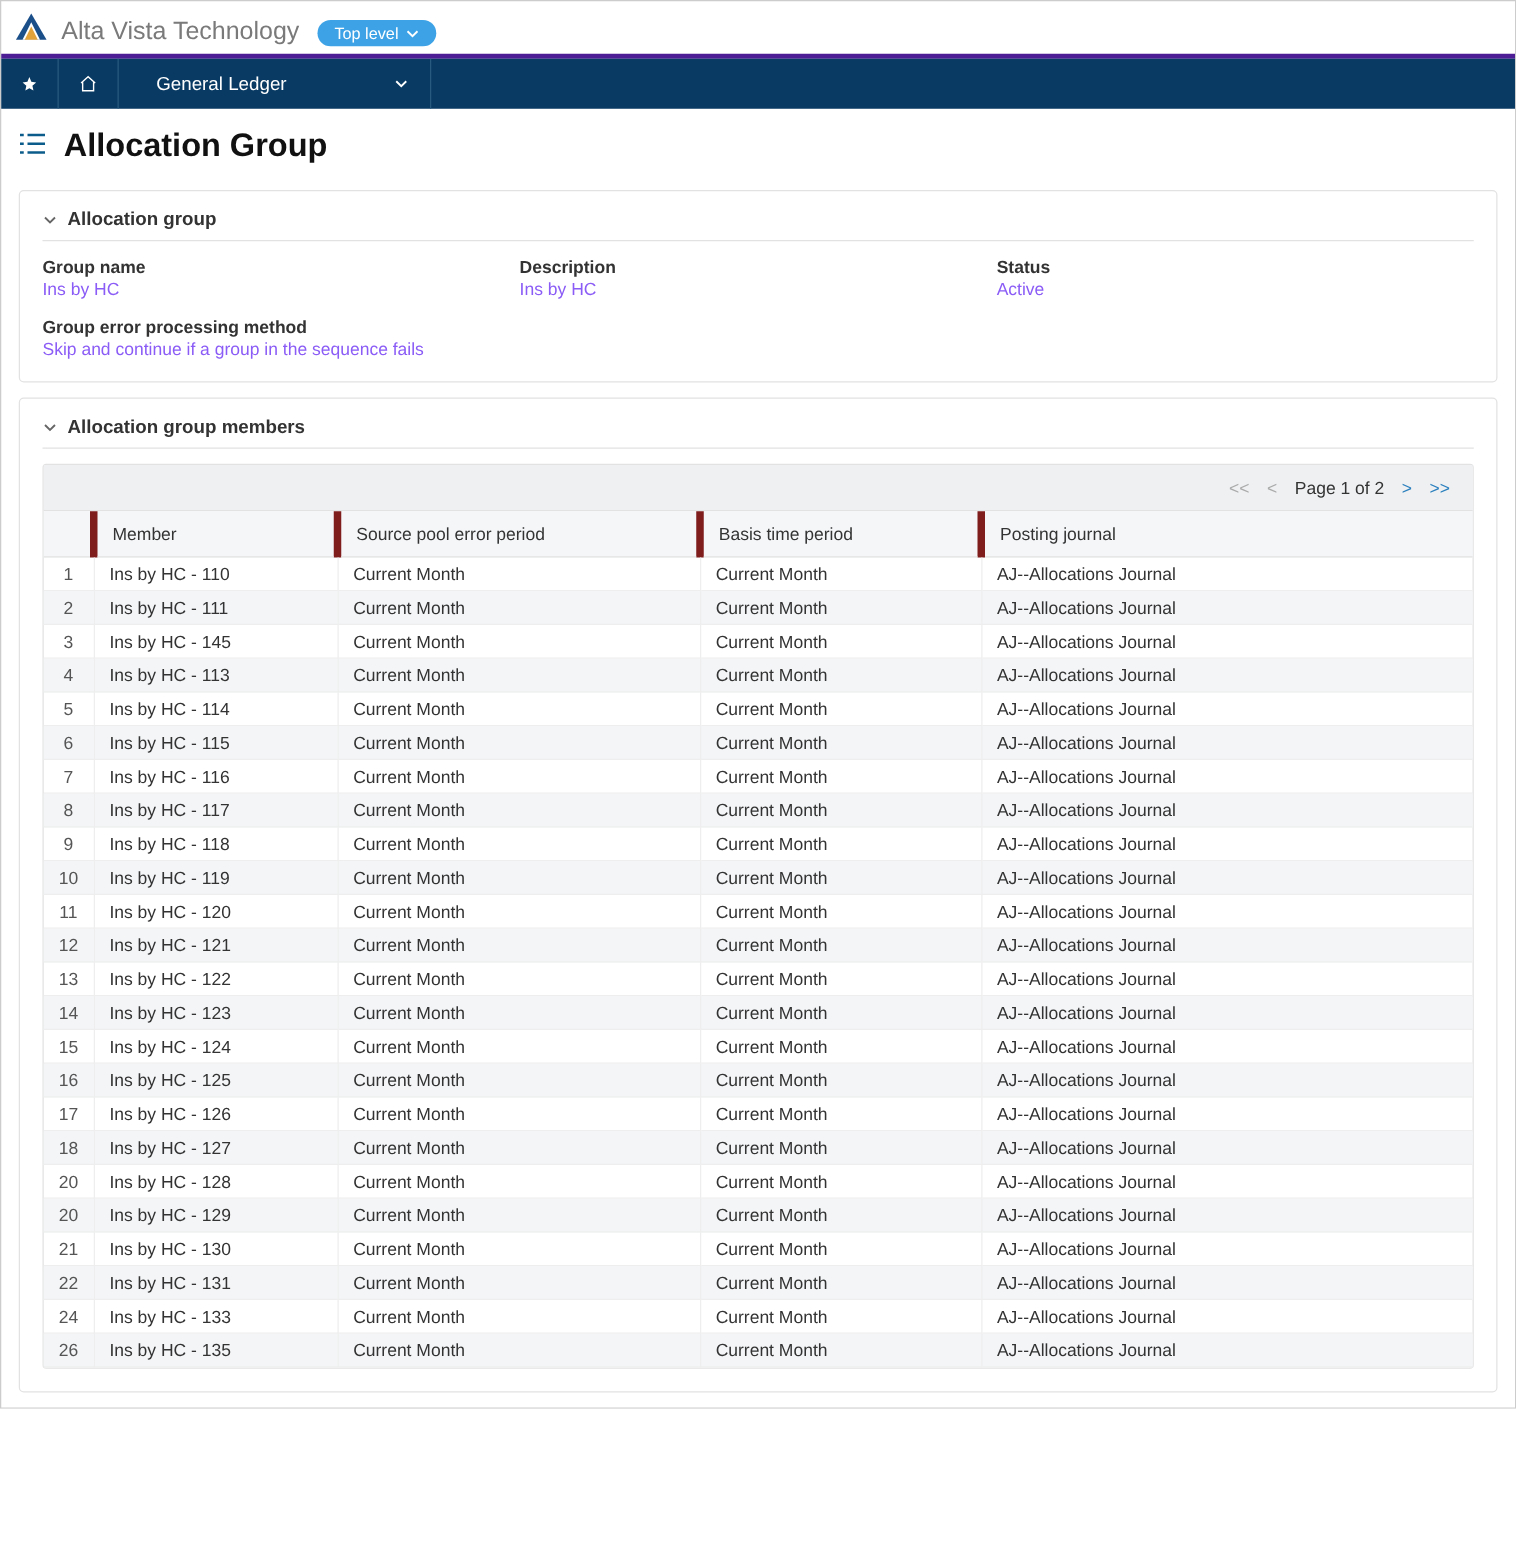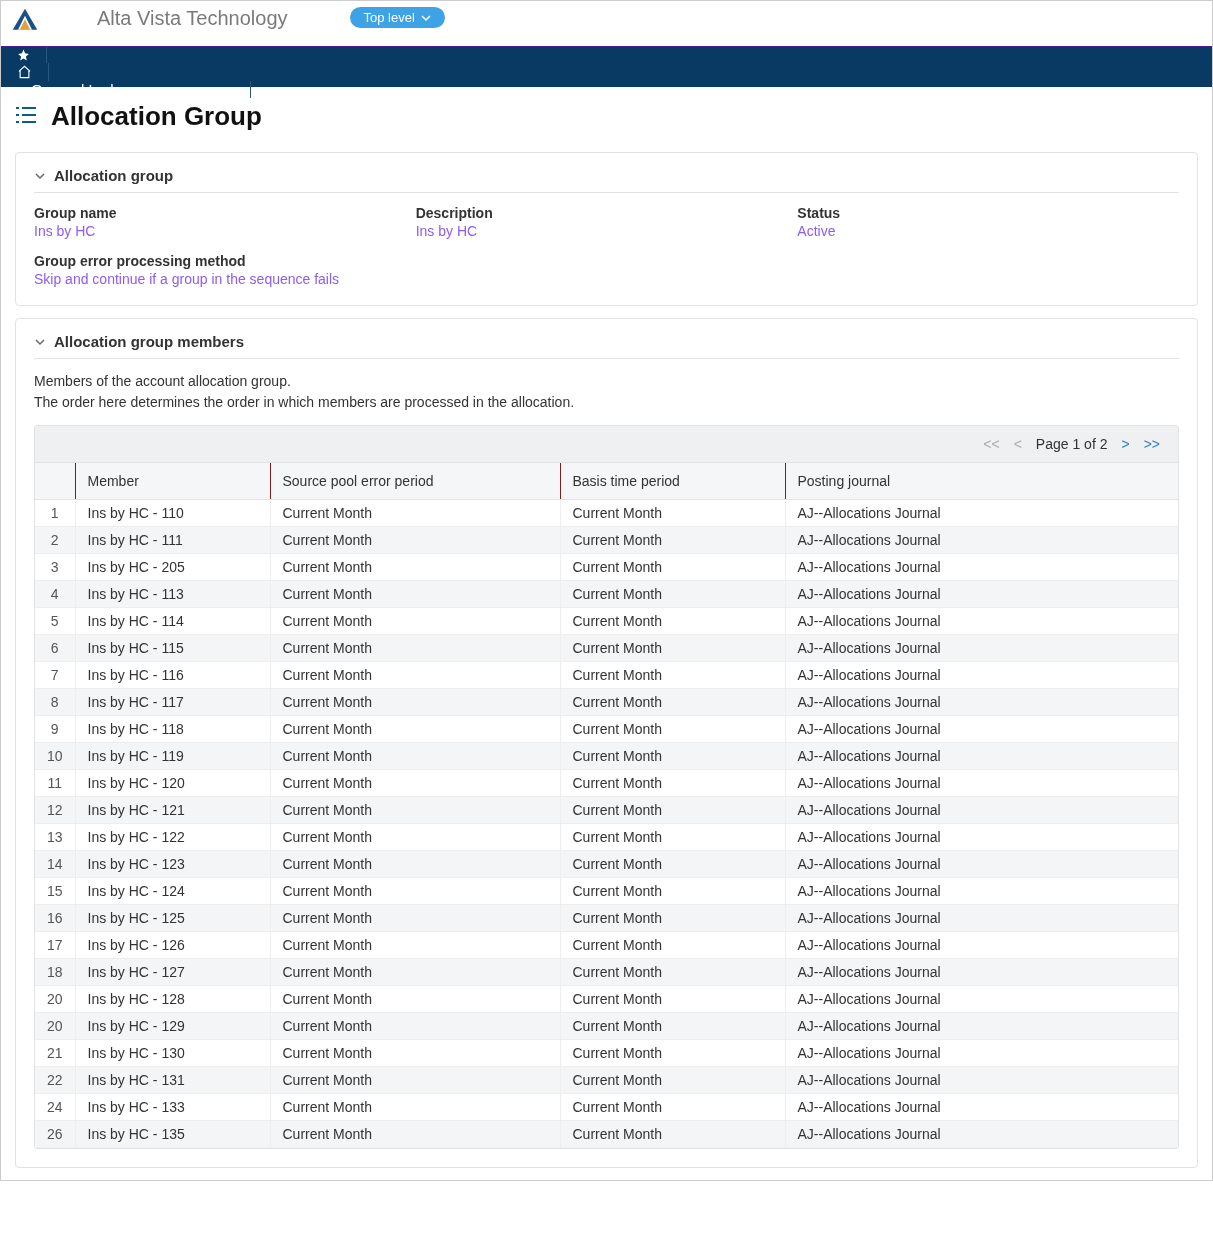--- a/index.html
+++ b/index.html
@@ -10,25 +10,24 @@
     background: #fff;
     width: 1213px;
   }
   .app-frame {
     border: 1px solid #ccc;
     width: 1213px;
   }
   
   .top-header {
     display:flex;
-    align-items:flex-start;
+    align-items:flex-end;
     padding: 6px 10px;
-    border-bottom: 1px solid #4c1d95;
+    border-bottom: 4px solid #4c1d95;
     height: 46px;
-    gap: 48px;
   }
   .logo {
     width:28px; height:28px;
     margin-right:10px;
   }
   .company-name {
     font-size: 20px;
     color: #7a7a7a;
     margin-right: 14px;
   }
@@ -43,21 +42,20 @@
     gap:6px;
   }
   .pill svg { width:10px;height:10px; }
   
   .nav-bar {
     background:#083a63;
     height:40px;
     display:flex;
     align-items:stretch;
     color:#fff;
-    flex-direction:column;
   }
   .nav-cell {
     display:flex;
     align-items:center;
     justify-content:center;
     border-right:1px solid #28597f;
     padding: 0 16px;
   }
   .nav-cell.star { width:46px; }
   .nav-cell.home { width:48px; }
@@ -140,21 +138,21 @@
     border-collapse:collapse;
     table-layout:fixed;
   }
   .tbl thead th {
     background:#f4f6f8;
     text-align:left;
     font-weight:500;
     font-size:14px;
     padding: 10px 12px;
     border-bottom:1px solid #e2e2e2;
-    border-right:1px solid #7f1d1d;
+    border-right:6px solid #7f1d1d;
   }
   .tbl thead th:last-child{border-right:none;}
   .tbl .col-num { width:40px; text-align:center;}
   .tbl .col-member { width:195px;}
   .tbl .col-source { width:290px;}
   .tbl .col-basis { width:225px;}
   .tbl .col-journal { }
   .tbl tbody td {
     padding: 5px 12px;
     font-size:14px;
@@ -248,24 +246,20 @@
       </div>
     </div>
   </div>
 
   <div class="panel">
     <div class="panel-header">
       <svg class="chev-down" viewBox="0 0 12 12">
           <path d="M2 4 L6 8 L10 4" stroke="#666" stroke-width="1.5" fill="none"></path>
         </svg>
       <span class="panel-title">Allocation group members</span>
-    </div>
-    <div class="help-text">
-      <div>Members of the account allocation group.</div>
-      <div>The order here determines the order in which members are processed in the allocation.</div>
     </div>
 
     <div class="table-wrap">
       <div class="table-pager">
         <span class="pg-disabled">&lt;&lt;</span>
         <span class="pg-disabled">&lt;</span>
         <span>Page 1 of 2</span>
         <span class="pg-active">&gt;</span>
         <span class="pg-active">&gt;&gt;</span>
       </div>
@@ -296,21 +290,21 @@
             </tr>
             <tr>
               <td class="col-num">2</td>
               <td>Ins by HC - 111</td>
               <td>Current Month</td>
               <td>Current Month</td>
               <td>AJ--Allocations Journal</td>
             </tr>
             <tr>
               <td class="col-num">3</td>
-              <td>Ins by HC - 205</td>
+              <td>Ins by HC - 145</td>
               <td>Current Month</td>
               <td>Current Month</td>
               <td>AJ--Allocations Journal</td>
             </tr>
             <tr>
               <td class="col-num">4</td>
               <td>Ins by HC - 113</td>
               <td>Current Month</td>
               <td>Current Month</td>
               <td>AJ--Allocations Journal</td>

